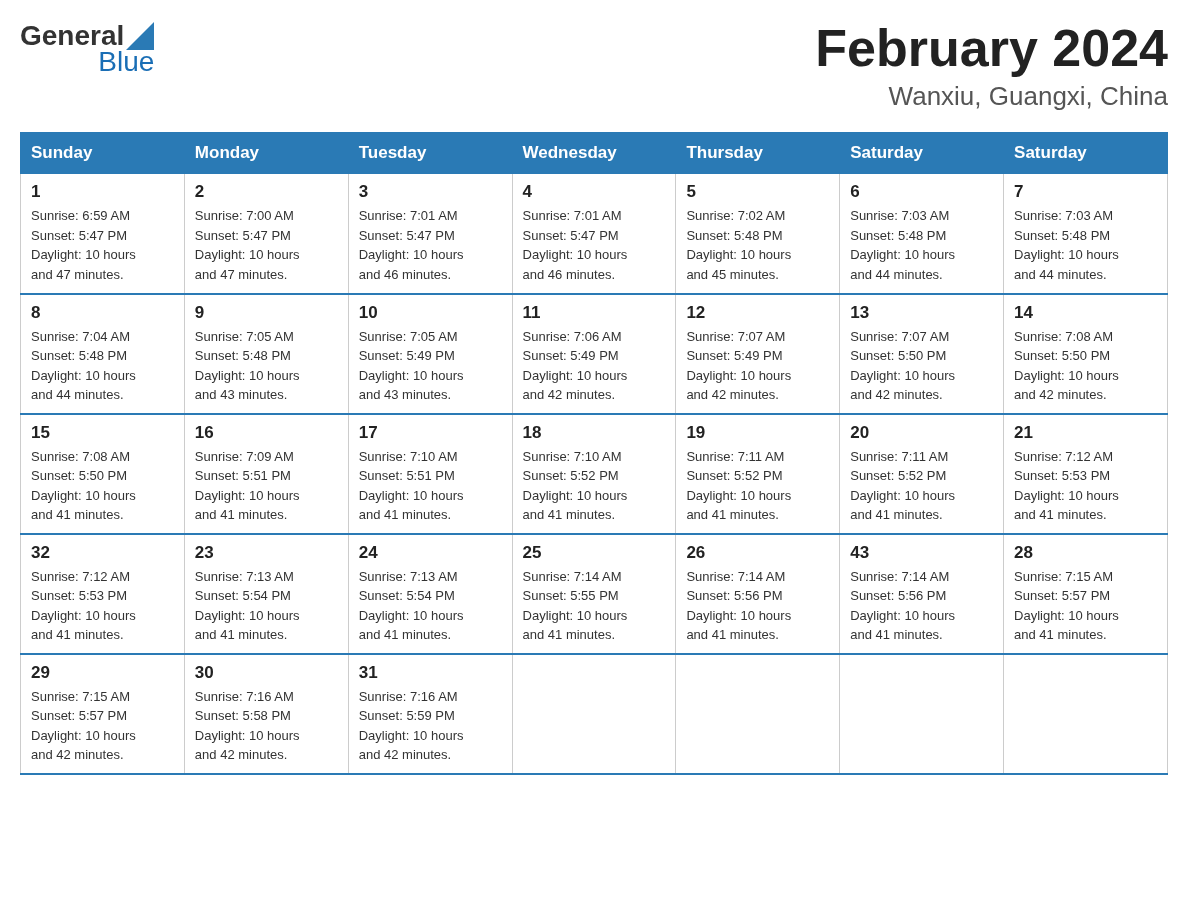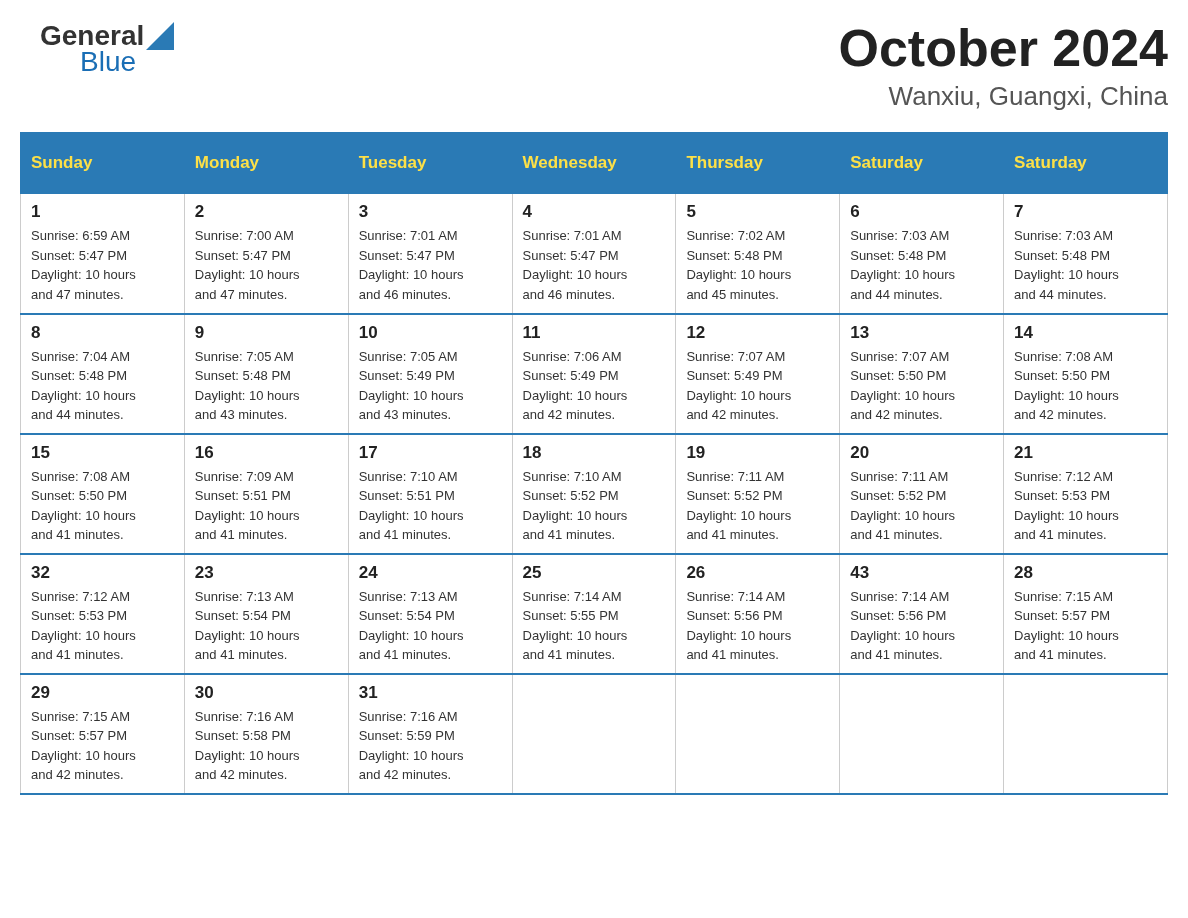--- a/index.html
+++ b/index.html
@@ -27,22 +27,21 @@
       color: #1a6eb5;
     }
     .logo-icon {
       width: 28px;
       height: 28px;
       margin-left: 2px;
     }
     .logo-wrapper {
       display: flex;
       flex-direction: column;
-      align-items: center;
-      margin-left: 20px;
+      align-items: flex-end;
     }
     .logo-top-row {
       display: flex;
       align-items: center;
     }
     .title-section {
       text-align: right;
     }
     .calendar-title {
       font-size: 52px;
@@ -55,24 +54,24 @@
       color: #555;
       margin-top: 4px;
     }
     table {
       width: 100%;
       border-collapse: collapse;
       table-layout: fixed;
     }
     thead tr th {
       background-color: #2a7ab5;
-      color: #fde047;
+      color: #ffffff;
       font-size: 17px;
       font-weight: 600;
-      padding: 20px 10px;
+      padding: 10px 10px;
       text-align: left;
       border: 1px solid #2a7ab5;
     }
     tbody tr td {
       border: 1px solid #ccc;
       vertical-align: top;
       padding: 8px 10px;
       font-size: 13px;
       color: #333;
       min-height: 100px;
@@ -103,21 +102,21 @@
   <div class="logo-wrapper">
     <div class="logo-top-row">
       <span class="logo-text-general">General</span>
       <svg class="logo-icon" viewBox="0 0 28 28" xmlns="http://www.w3.org/2000/svg">
         <polygon points="0,28 28,28 28,0" fill="#2a7ab5"></polygon>
       </svg>
     </div>
     <span class="logo-text-blue" style="margin-top:-6px; margin-left:2px;">Blue</span>
   </div>
   <div class="title-section">
-    <div class="calendar-title">October 2024</div>
+    <div class="calendar-title">February 2024</div>
     <div class="calendar-subtitle">Wanxiu, Guangxi, China</div>
   </div>
 </div>
 
 <table>
   <thead>
     <tr>
     <th>Sunday</th>
         <th>Monday</th>
         <th>Tuesday</th>

